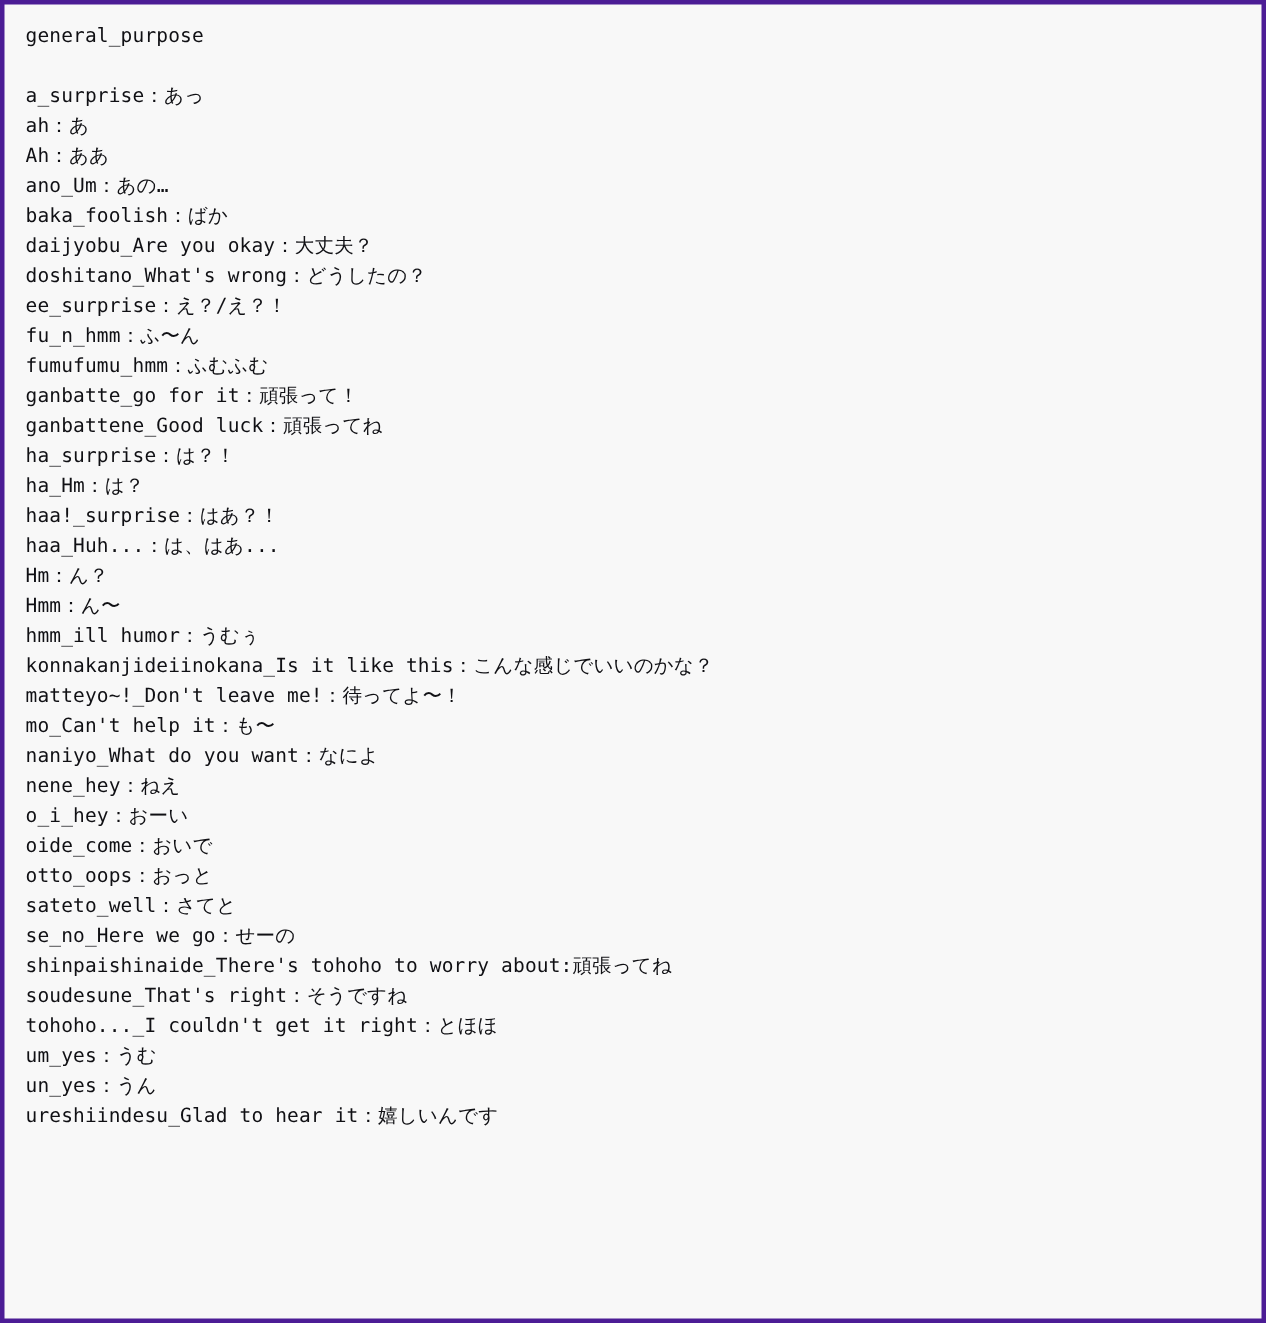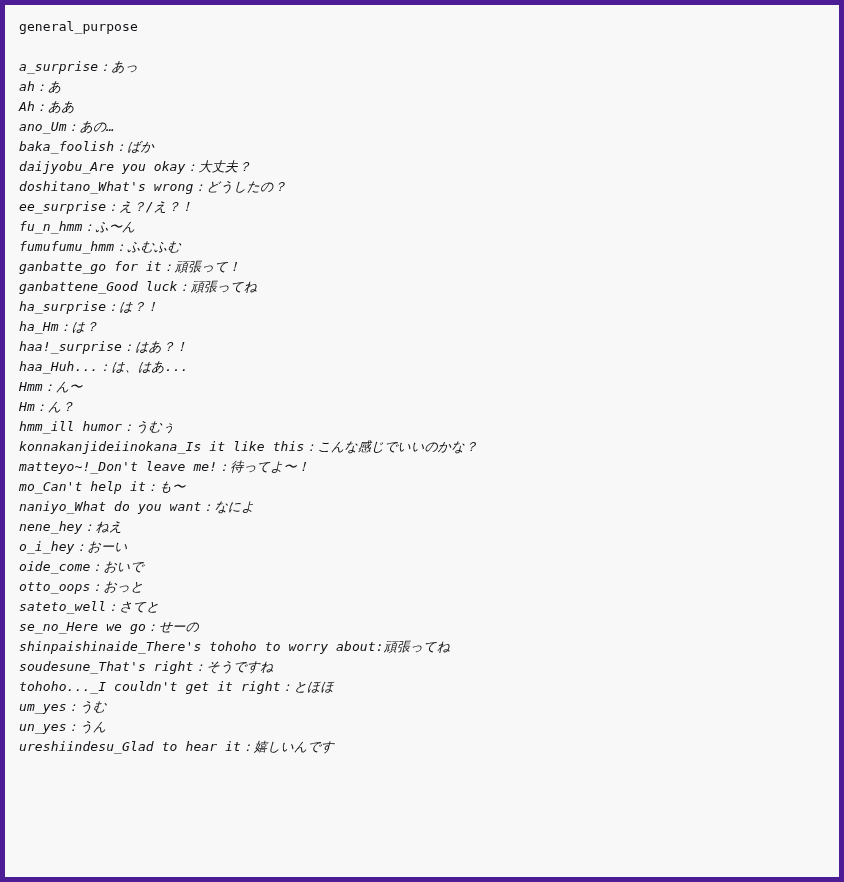--- a/index.html
+++ b/index.html
@@ -6,21 +6,21 @@
   html, body {
     margin: 0;
     padding: 0;
     background: #ffffff;
   }
   #page {
     position: relative;
     width: 844px;
     height: 882px;
     background: #f8f8f8;
-    border: 5px solid #4c1d95;
+    border: 3px solid #4c1d95;
     box-sizing: border-box;
     overflow: hidden;
     font-family: "DejaVu Sans Mono", "Liberation Mono", monospace;
     font-size: 13px;
     color: #101014;
   }
   #content {
     padding: 12px 0 0 14px;
   }
   .section-title {
@@ -37,21 +37,20 @@
     margin: 0;
     padding: 0;
     list-style: none;
   }
   .entry {
     line-height: 20px;
     height: 20px;
     white-space: pre;
     color: #101014;
     letter-spacing: 0.1px;
-    font-style: italic;
   }
   .entry .key {
     color: #101014;
   }
   .entry .sep {
     color: #101014;
   }
   .entry .val {
     color: #101014;
   }
@@ -76,22 +75,22 @@
         <li class="entry"><span class="key">doshitano_What's wrong</span><span class="sep">：</span><span class="val">どうしたの？</span></li>
         <li class="entry"><span class="key">ee_surprise</span><span class="sep">：</span><span class="val">え？/え？！</span></li>
         <li class="entry"><span class="key">fu_n_hmm</span><span class="sep">：</span><span class="val">ふ〜ん</span></li>
         <li class="entry"><span class="key">fumufumu_hmm</span><span class="sep">：</span><span class="val">ふむふむ</span></li>
         <li class="entry"><span class="key">ganbatte_go for it</span><span class="sep">：</span><span class="val">頑張って！</span></li>
         <li class="entry"><span class="key">ganbattene_Good luck</span><span class="sep">：</span><span class="val">頑張ってね</span></li>
         <li class="entry"><span class="key">ha_surprise</span><span class="sep">：</span><span class="val">は？！</span></li>
         <li class="entry"><span class="key">ha_Hm</span><span class="sep">：</span><span class="val">は？</span></li>
         <li class="entry"><span class="key">haa!_surprise</span><span class="sep">：</span><span class="val">はあ？！</span></li>
         <li class="entry"><span class="key">haa_Huh...</span><span class="sep">：</span><span class="val">は、はあ...</span></li>
+        <li class="entry"><span class="key">Hm</span><span class="sep">：</span><span class="val">ん？</span></li>
         <li class="entry"><span class="key">Hmm</span><span class="sep">：</span><span class="val">ん〜</span></li>
-        <li class="entry"><span class="key">Hm</span><span class="sep">：</span><span class="val">ん？</span></li>
         <li class="entry"><span class="key">hmm_ill humor</span><span class="sep">：</span><span class="val">うむぅ</span></li>
         <li class="entry"><span class="key">konnakanjideiinokana_Is it like this</span><span class="sep">：</span><span class="val">こんな感じでいいのかな？</span></li>
         <li class="entry"><span class="key">matteyo~!_Don't leave me!</span><span class="sep">：</span><span class="val">待ってよ〜！</span></li>
         <li class="entry"><span class="key">mo_Can't help it</span><span class="sep">：</span><span class="val">も〜</span></li>
         <li class="entry"><span class="key">naniyo_What do you want</span><span class="sep">：</span><span class="val">なによ</span></li>
         <li class="entry"><span class="key">nene_hey</span><span class="sep">：</span><span class="val">ねえ</span></li>
         <li class="entry"><span class="key">o_i_hey</span><span class="sep">：</span><span class="val">おーい</span></li>
         <li class="entry"><span class="key">oide_come</span><span class="sep">：</span><span class="val">おいで</span></li>
         <li class="entry"><span class="key">otto_oops</span><span class="sep">：</span><span class="val">おっと</span></li>
         <li class="entry"><span class="key">sateto_well</span><span class="sep">：</span><span class="val">さてと</span></li>

